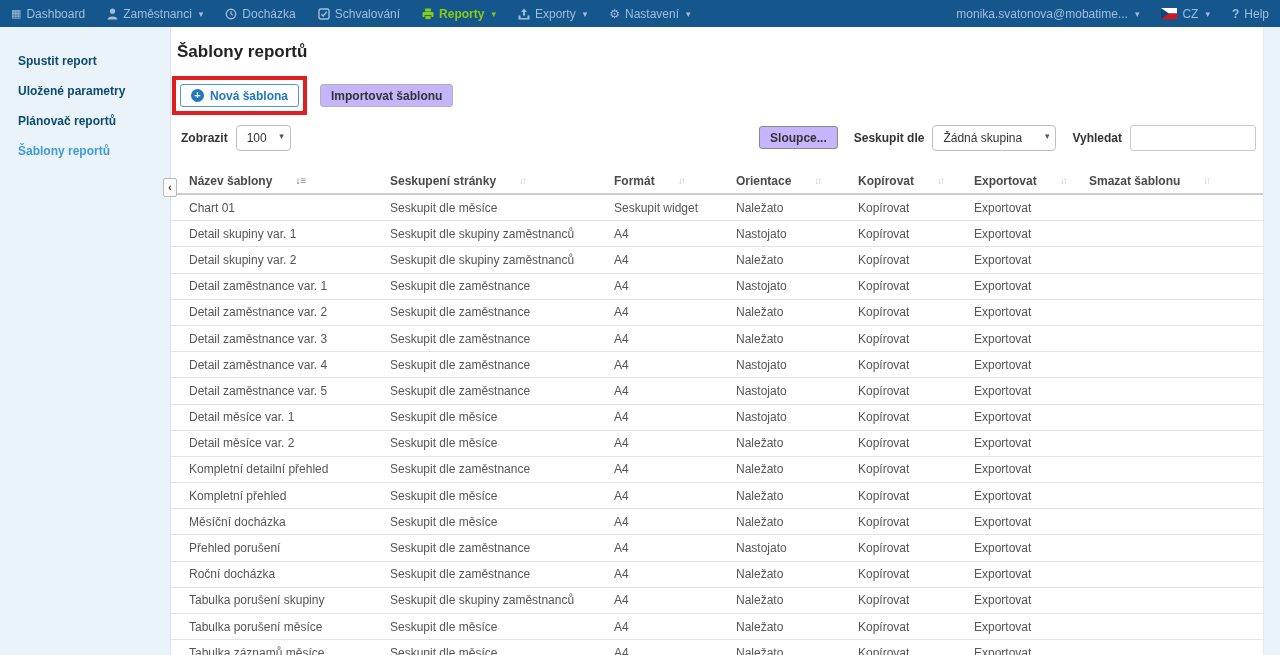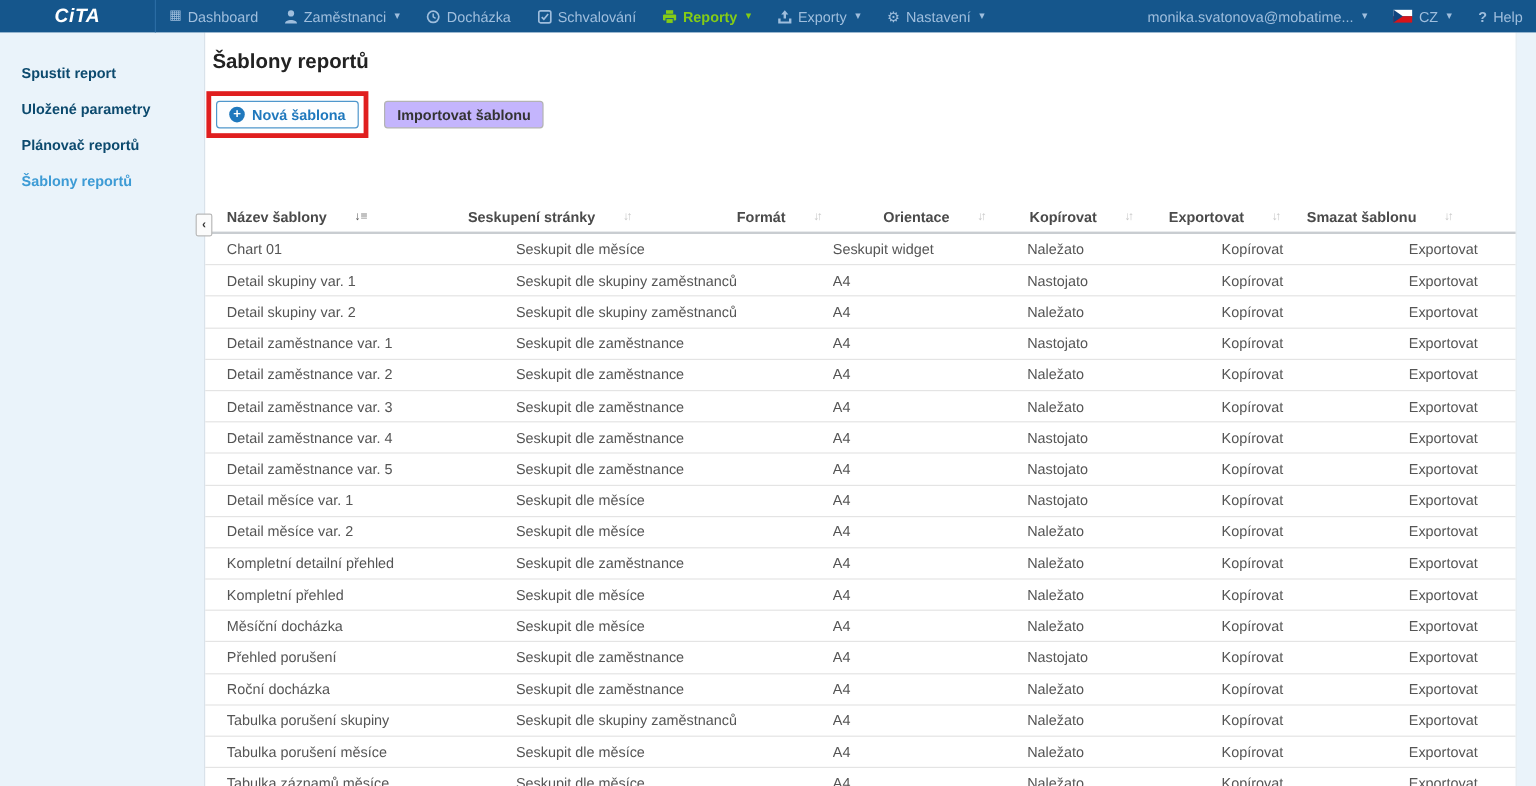--- a/index.html
+++ b/index.html
@@ -62,29 +62,28 @@
   .table-wrap { position:absolute; top:141px; left:0; right:0; }
   .collapse-handle { position:absolute; left:-8px; top:10px; width:14px; height:19px; background:#fbfbfb;
                      border:1px solid #b9b9b9; border-radius:2px; display:flex; align-items:center;
                      justify-content:center; font-size:10px; color:#333; font-weight:bold; cursor:pointer; z-index:5; }
   .t-grid { display:grid; grid-template-columns:201px 224px 122px 122px 116px 115px 1fr; padding-left:18px; align-items:center; }
   .t-head { height:27px; border-bottom:2px solid #c9cdd1; }
   .t-head .hcell { font-size:12px; font-weight:bold; color:#4a4a4a; display:flex; align-items:center; gap:23px; cursor:pointer; white-space:nowrap; }
   .sort-pair { color:#c8c8c8; font-size:10px; letter-spacing:-2px; }
   .sort-active { color:#8a8a8a; font-size:10px; }
   .sort-active .arr { color:#555; }
-  .t-row { height:26.2px; border-bottom:1px solid #e4e4e4; cursor:default;gap:40px; }
+  .t-row { height:26.2px; border-bottom:1px solid #e4e4e4; cursor:default; }
   .t-row .cell { font-size:12px; color:#555; white-space:nowrap; overflow:hidden; }
   .link { color:#3d9bd5; cursor:pointer; }
 </style>
 </head>
 <body>
 
 <div class="navbar">
-  <div class="nav-logo">CiTA</div>
   <div class="nav-items" id="nav-items">
       <div class="nav-item">
         <span class="icn">
           <span style="font-size:11px;">▦</span>
         </span>
         <span>Dashboard</span>
       </div>
       <div class="nav-item">
         <span class="icn">
           <svg width="11" height="12" viewBox="0 0 11 12" fill="currentColor">
@@ -188,20 +187,35 @@
   <div class="toolbar">
     <span class="red-box">
       <button class="btn btn-new">
         <span class="plus-circle">+</span>
         <span>Nová šablona</span>
       </button>
     </span>
     <button class="btn btn-import">Importovat šablonu</button>
   </div>
 
+  <div class="controls">
+    <span class="ctl-label">Zobrazit</span>
+    <span class="select-wrap">
+      <select id="show-select"><option>100</option></select>
+    </span>
+    <div class="ctl-right">
+      <button class="btn btn-cols">Sloupce...</button>
+      <span class="grp-label">Seskupit dle</span>
+      <span class="select-wrap">
+        <select id="group-select" style="min-width:124px;"><option>Žádná skupina</option></select>
+      </span>
+      <span class="search-label">Vyhledat</span>
+      <input class="search-input" type="text" id="search-input" style="">
+    </div>
+  </div>
 
   <div class="table-wrap">
     <div class="collapse-handle">‹</div>
     <div class="t-grid t-head" id="table-header">
         <div class="hcell">
           <span>Název šablony</span>
           <span class="sort-active"><span class="arr">↓</span>≡</span>
         </div>
         <div class="hcell">
           <span>Seskupení stránky</span>

